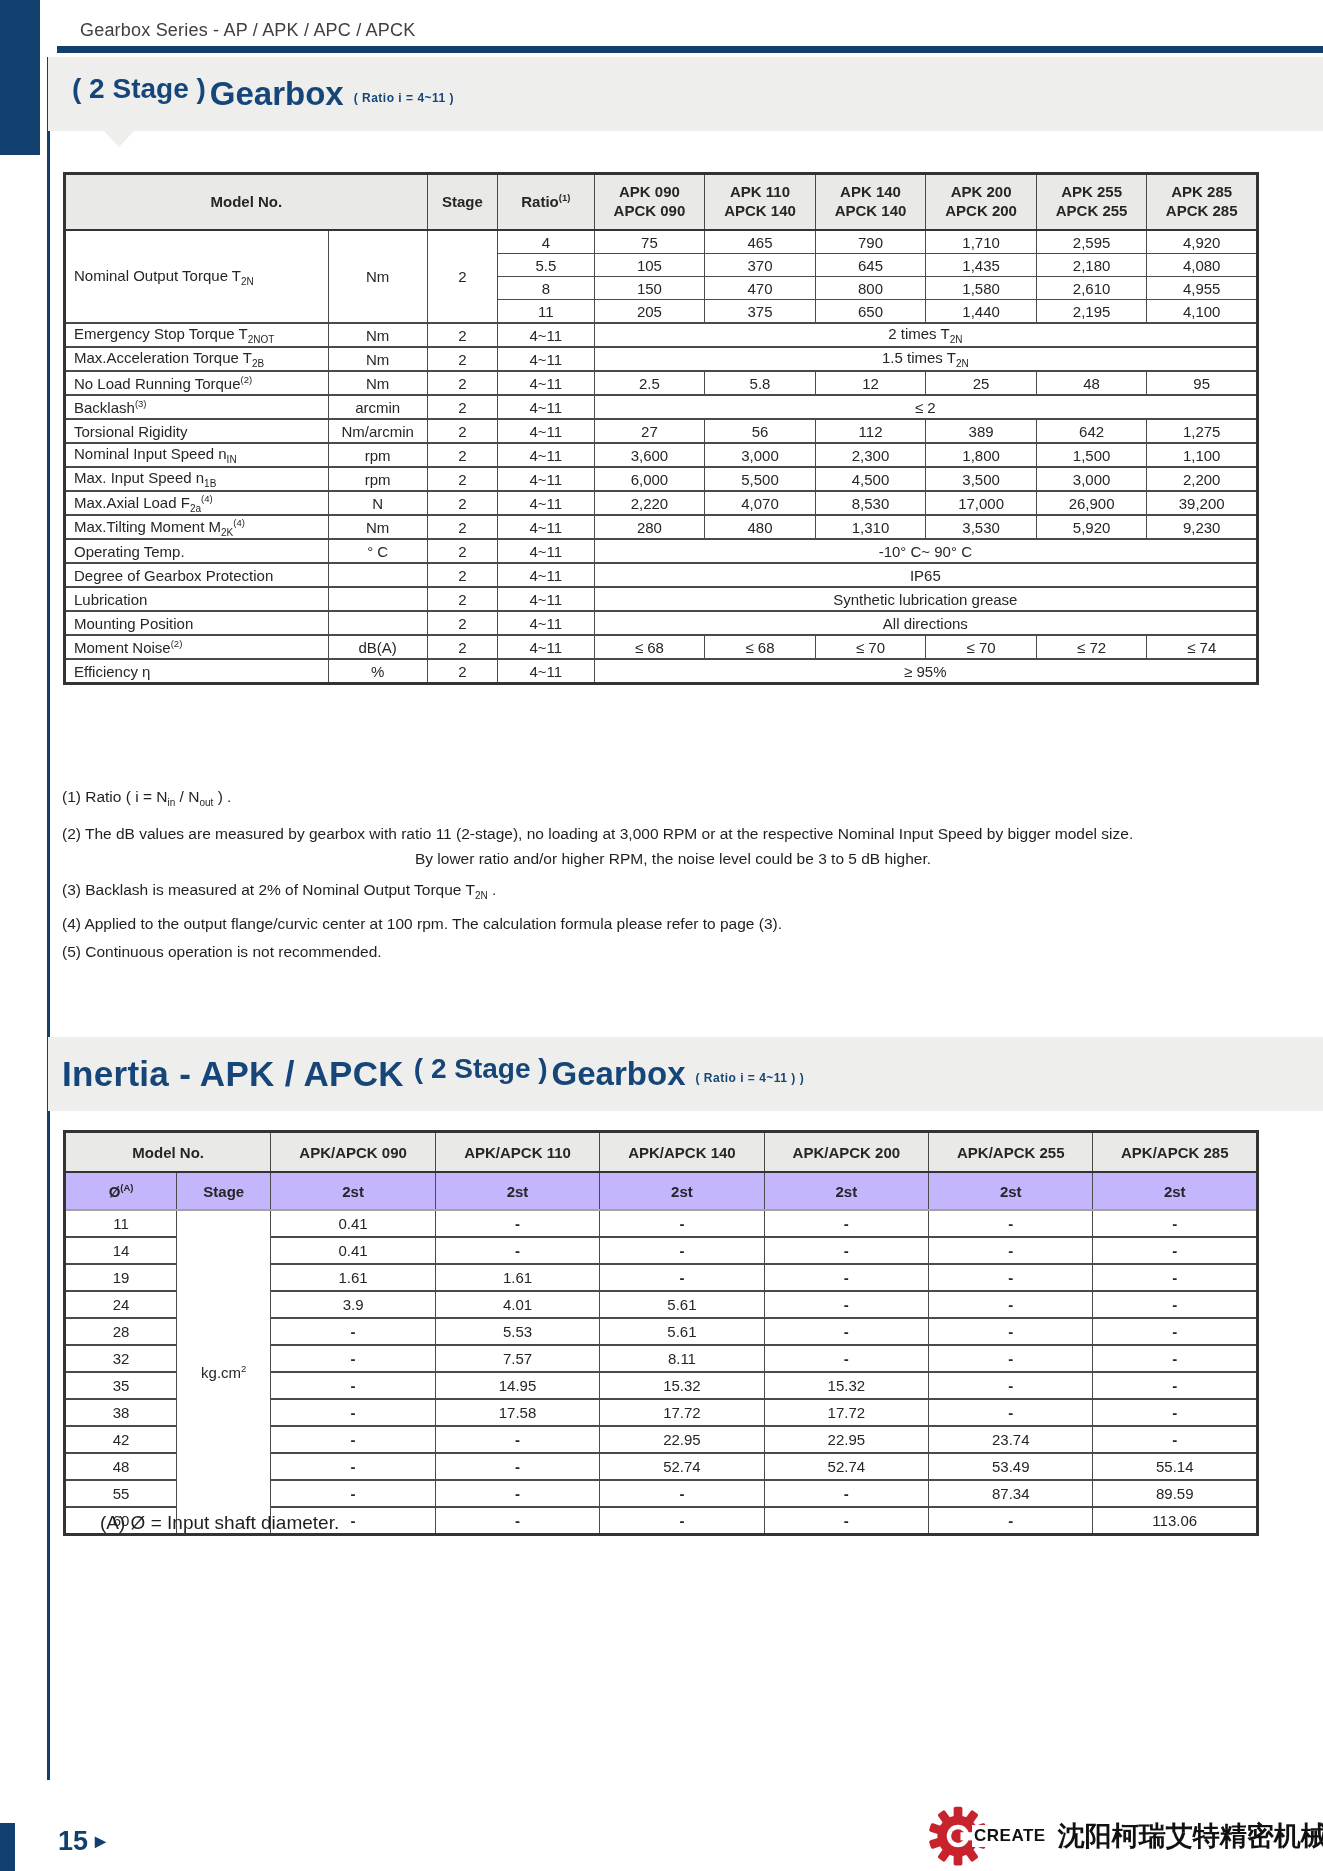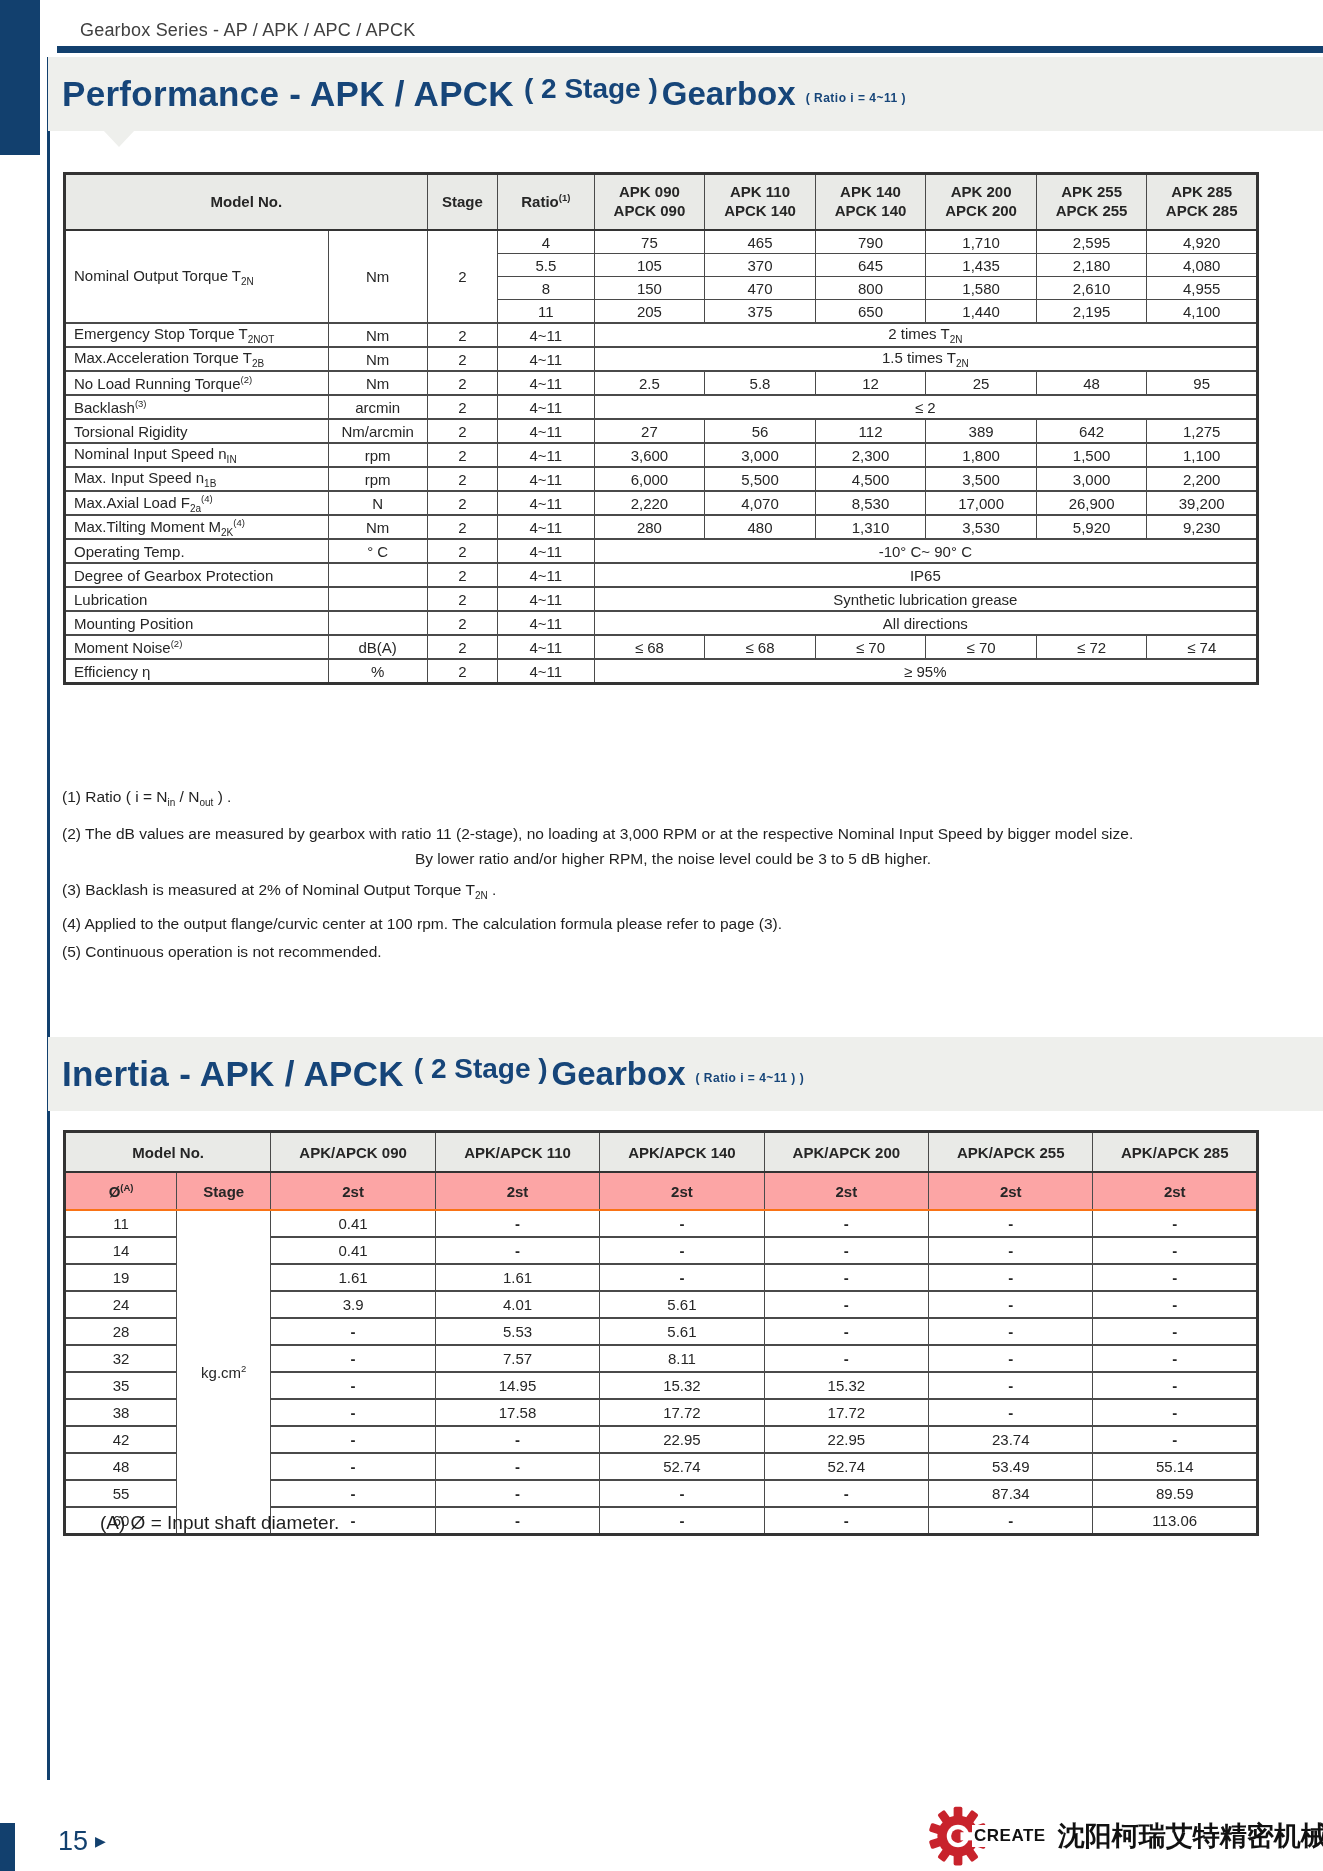--- a/index.html
+++ b/index.html
@@ -32,54 +32,53 @@
   th, td { border:1px solid #4a4a4a; font-size:15px; color:#262626; }
   thead th { background:#e9eae7; font-weight:bold; border-bottom:2px solid #333; }
   #perf-table thead th { height:52px; font-size:15px; line-height:1.25; }
   #perf-table tbody td { height:22px; text-align:center; padding:0 4px; border-top-width:2px; }
   #perf-table tbody tr.sub td { border-top-width:1px; }
   #perf-table td.lbl { text-align:left; padding-left:8px; white-space:nowrap; }
   sub { font-size:10px; }
   sup { font-size:9.5px; }
 
   #inertia-table thead tr.h1 th { height:36px; font-size:15px; }
-  #inertia-table thead tr.h2 th { height:34px; background:#fca5a5; font-size:15px; border-bottom:2px solid #f97316; }
+  #inertia-table thead tr.h2 th { height:34px; background:#c4b5fd; font-size:15px; border-bottom:2px solid #a3a3a3; }
   #inertia-table tbody td { height:25px; text-align:center; padding:0 4px; border-top-width:2px; }
   #inertia-table td.dash { font-weight:bold; }
   #inertia-table td.unitcell { font-size:15px; }
 
   
   .footnotes { position:absolute; left:62px; top:784px; width:1200px; font-size:15.5px; color:#1f1f1f; }
   .footnotes .fn { line-height:25px; margin-bottom:3px; }
   .footnotes .fn.gap { margin-top:6px; }
   .footnotes .fn.indent { padding-left:22px; margin-top:-3px;text-align:center; }
   .table-note { position:absolute; left:100px; top:1512px; font-size:19px; color:#1f1f1f; }
 
   
   .footer-bar { position:absolute; left:0; top:1823px; width:15px; height:48px; background:#12406e; }
-  .page-num { position:absolute; left:58px; top:1826px; color:#12406e; font-weight:normal; font-size:27px; }
+  .page-num { position:absolute; left:58px; top:1826px; color:#12406e; font-weight:bold; font-size:27px; }
   .page-num .tri { font-size:14px; margin-left:7px; vertical-align:4px; }
   .brand { position:absolute; left:928px; top:1806px; display:flex; align-items:center; }
   .logo-text { position:relative; margin-left:-16px; background:#ffffff; color:#111;
                font-weight:bold; font-size:17px; letter-spacing:0.5px; padding:1px 2px; }
   .company { margin-left:10px; font-size:27px; font-weight:bold; color:#111; white-space:nowrap; }
 </style>
 </head>
 <body>
 
 <div class="page">
 
   <div class="corner-block"></div>
   <div class="top-header">Gearbox Series - AP / APK / APC / APCK</div>
   <div class="header-rule"></div>
   <div class="left-rule"></div>
 
   <section class="title-band" id="perf-title">
     <div class="title-inner">
-      <span class="t-main">Performance - APK / APCK</span>
       <span class="t-stage">( 2 Stage )</span>
       <span class="t-gear">Gearbox</span>
       <span class="t-ratio">( Ratio i = 4~11 )</span>
     </div>
   </section>
   <div class="band-notch"></div>
 
   <table id="perf-table">
       <colgroup>
         <col style="width: 22.1%;">

